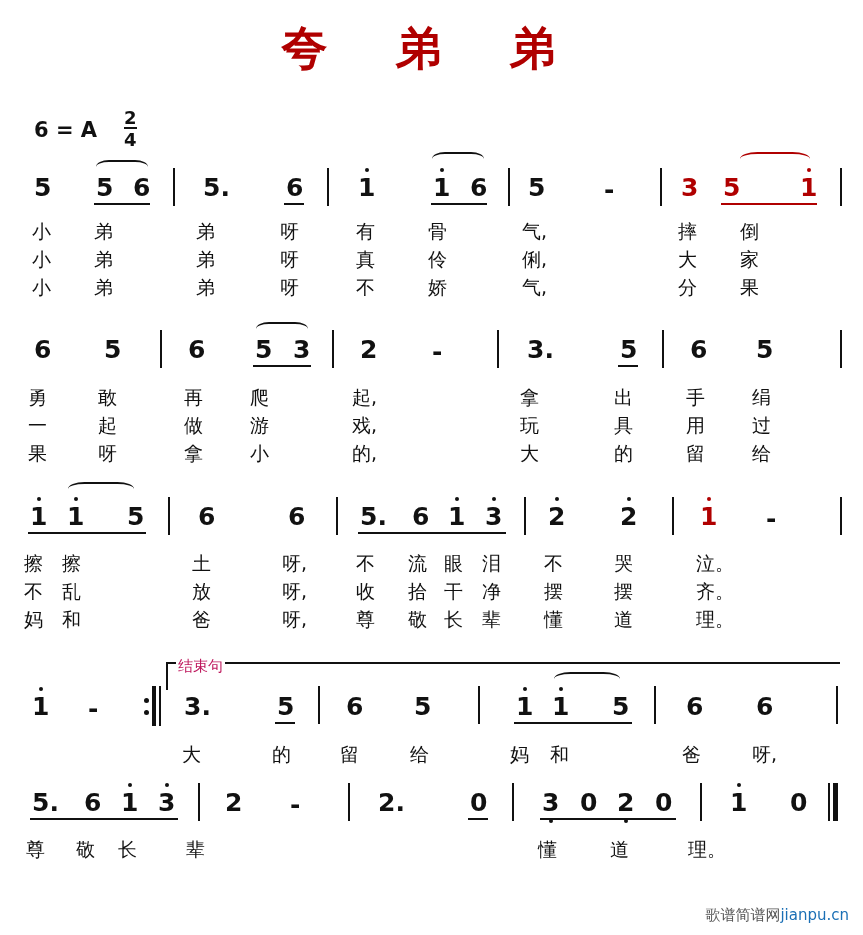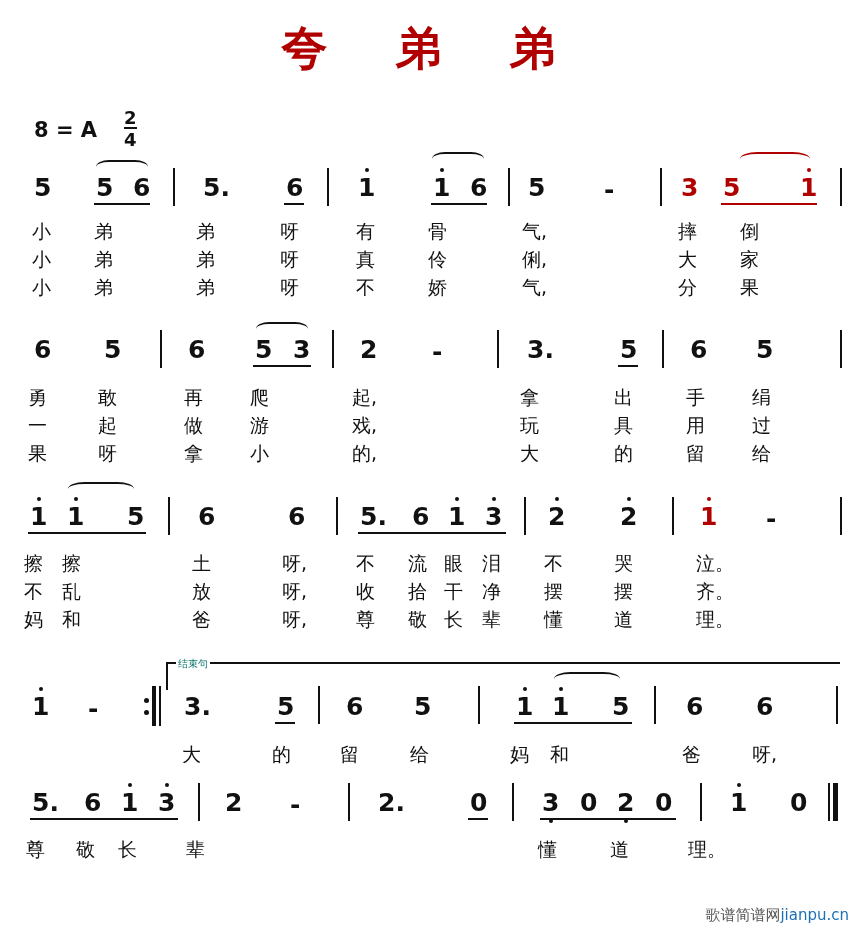--- a/index.html
+++ b/index.html
@@ -101,21 +101,21 @@
   .repeat .thinline{position:absolute;left:7px;top:0;width:2px;height:100%;background:#111;}
   .repeat .d1,.repeat .d2{position:absolute;left:-8px;width:5px;height:5px;border-radius:50%;background:#111;}
   .repeat .d1{top:30%;}
   .repeat .d2{top:60%;}
 
   
   .endbox{position:absolute;border-left:2px solid #111;border-top:2px solid #111;}
   .endlabel{
     position:absolute;
     font-family:"DejaVu Sans", sans-serif;
-    font-size:10px;color:#0f766e;
+    font-size:15px;color:#be185d;
     background:#fff;padding:0 2px;
   }
 
   
   .finalbar{position:absolute;}
   .finalbar .t{position:absolute;left:0;top:0;width:2px;height:100%;background:#111;}
   .finalbar .k{position:absolute;left:5px;top:0;width:5px;height:100%;background:#111;}
 
   
   .footer{
@@ -126,21 +126,21 @@
   .footer .site{color:#1a6fb5;}
 </style>
 </head>
 <body>
 
 <div class="sheet">
 
   <div class="title">夸 弟 弟</div>
 
 
-  <div class="keysig">8 = A</div>
+  <div class="keysig">6 = A</div>
   <div class="meter">
     <span class="num">2</span>
     <span class="den">4</span>
   </div>
 
   <div>
 
     <div class="note" style="left:34px;top:175px;">5</div>
     <div class="note" style="left:96px;top:175px;">5</div>
     <div class="note" style="left:133px;top:175px;">6</div>

